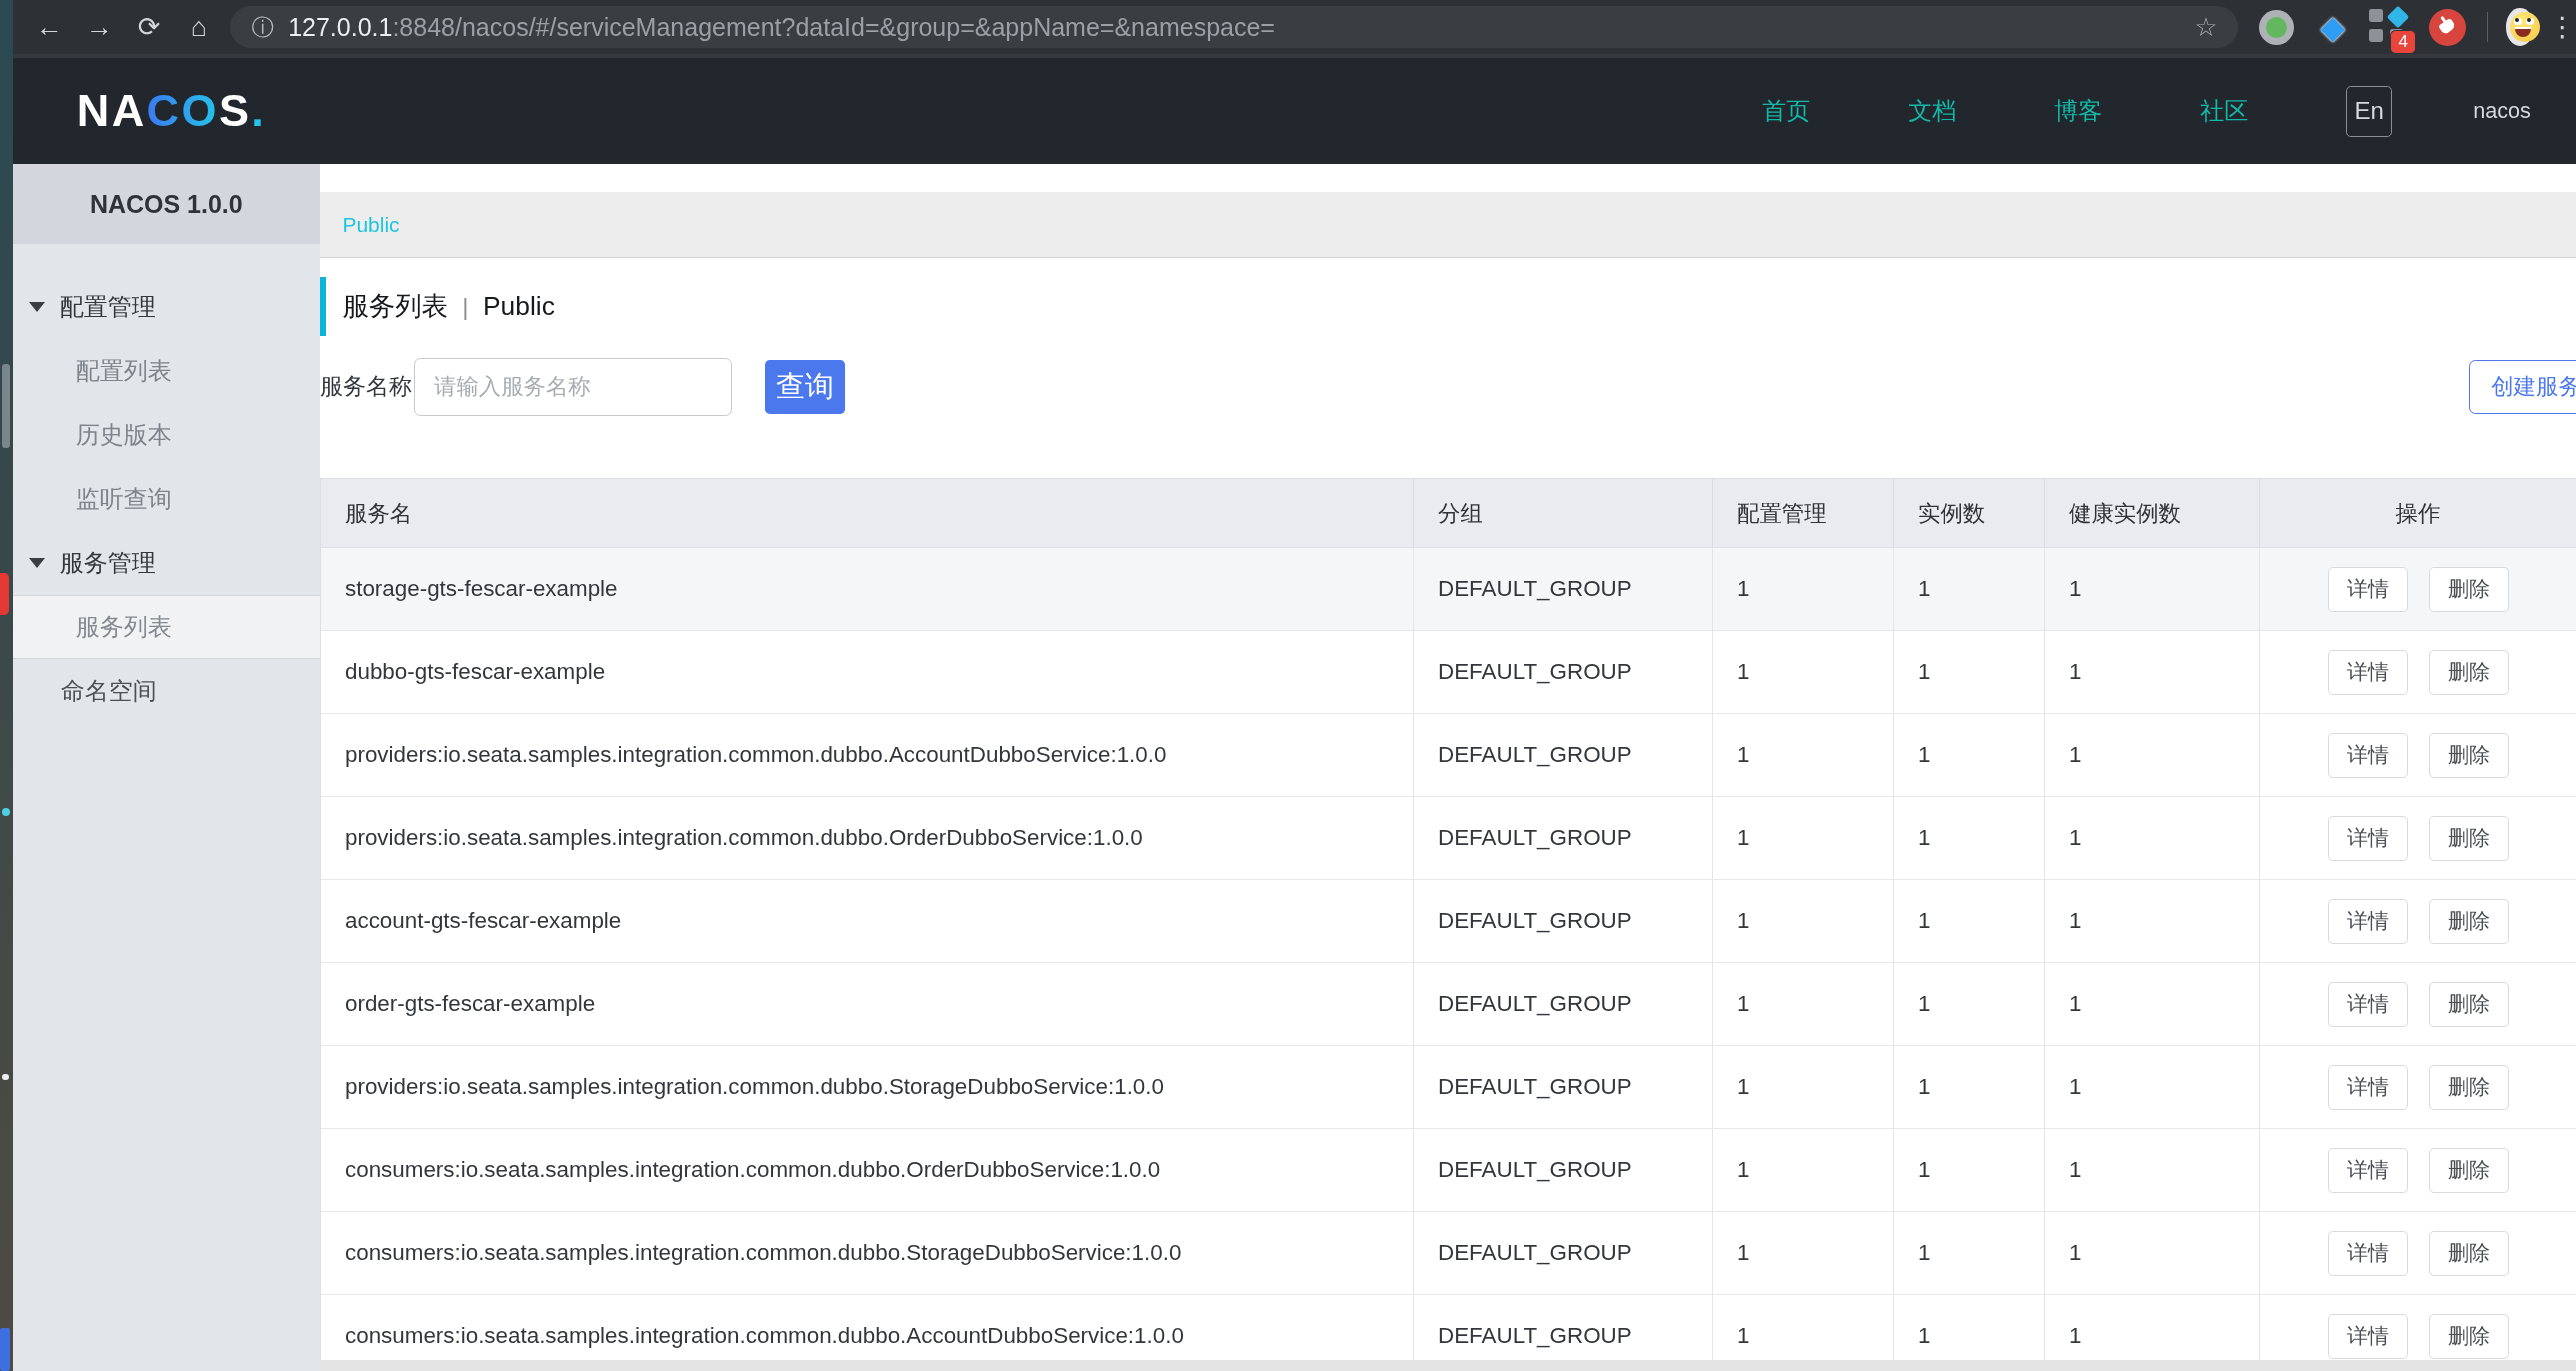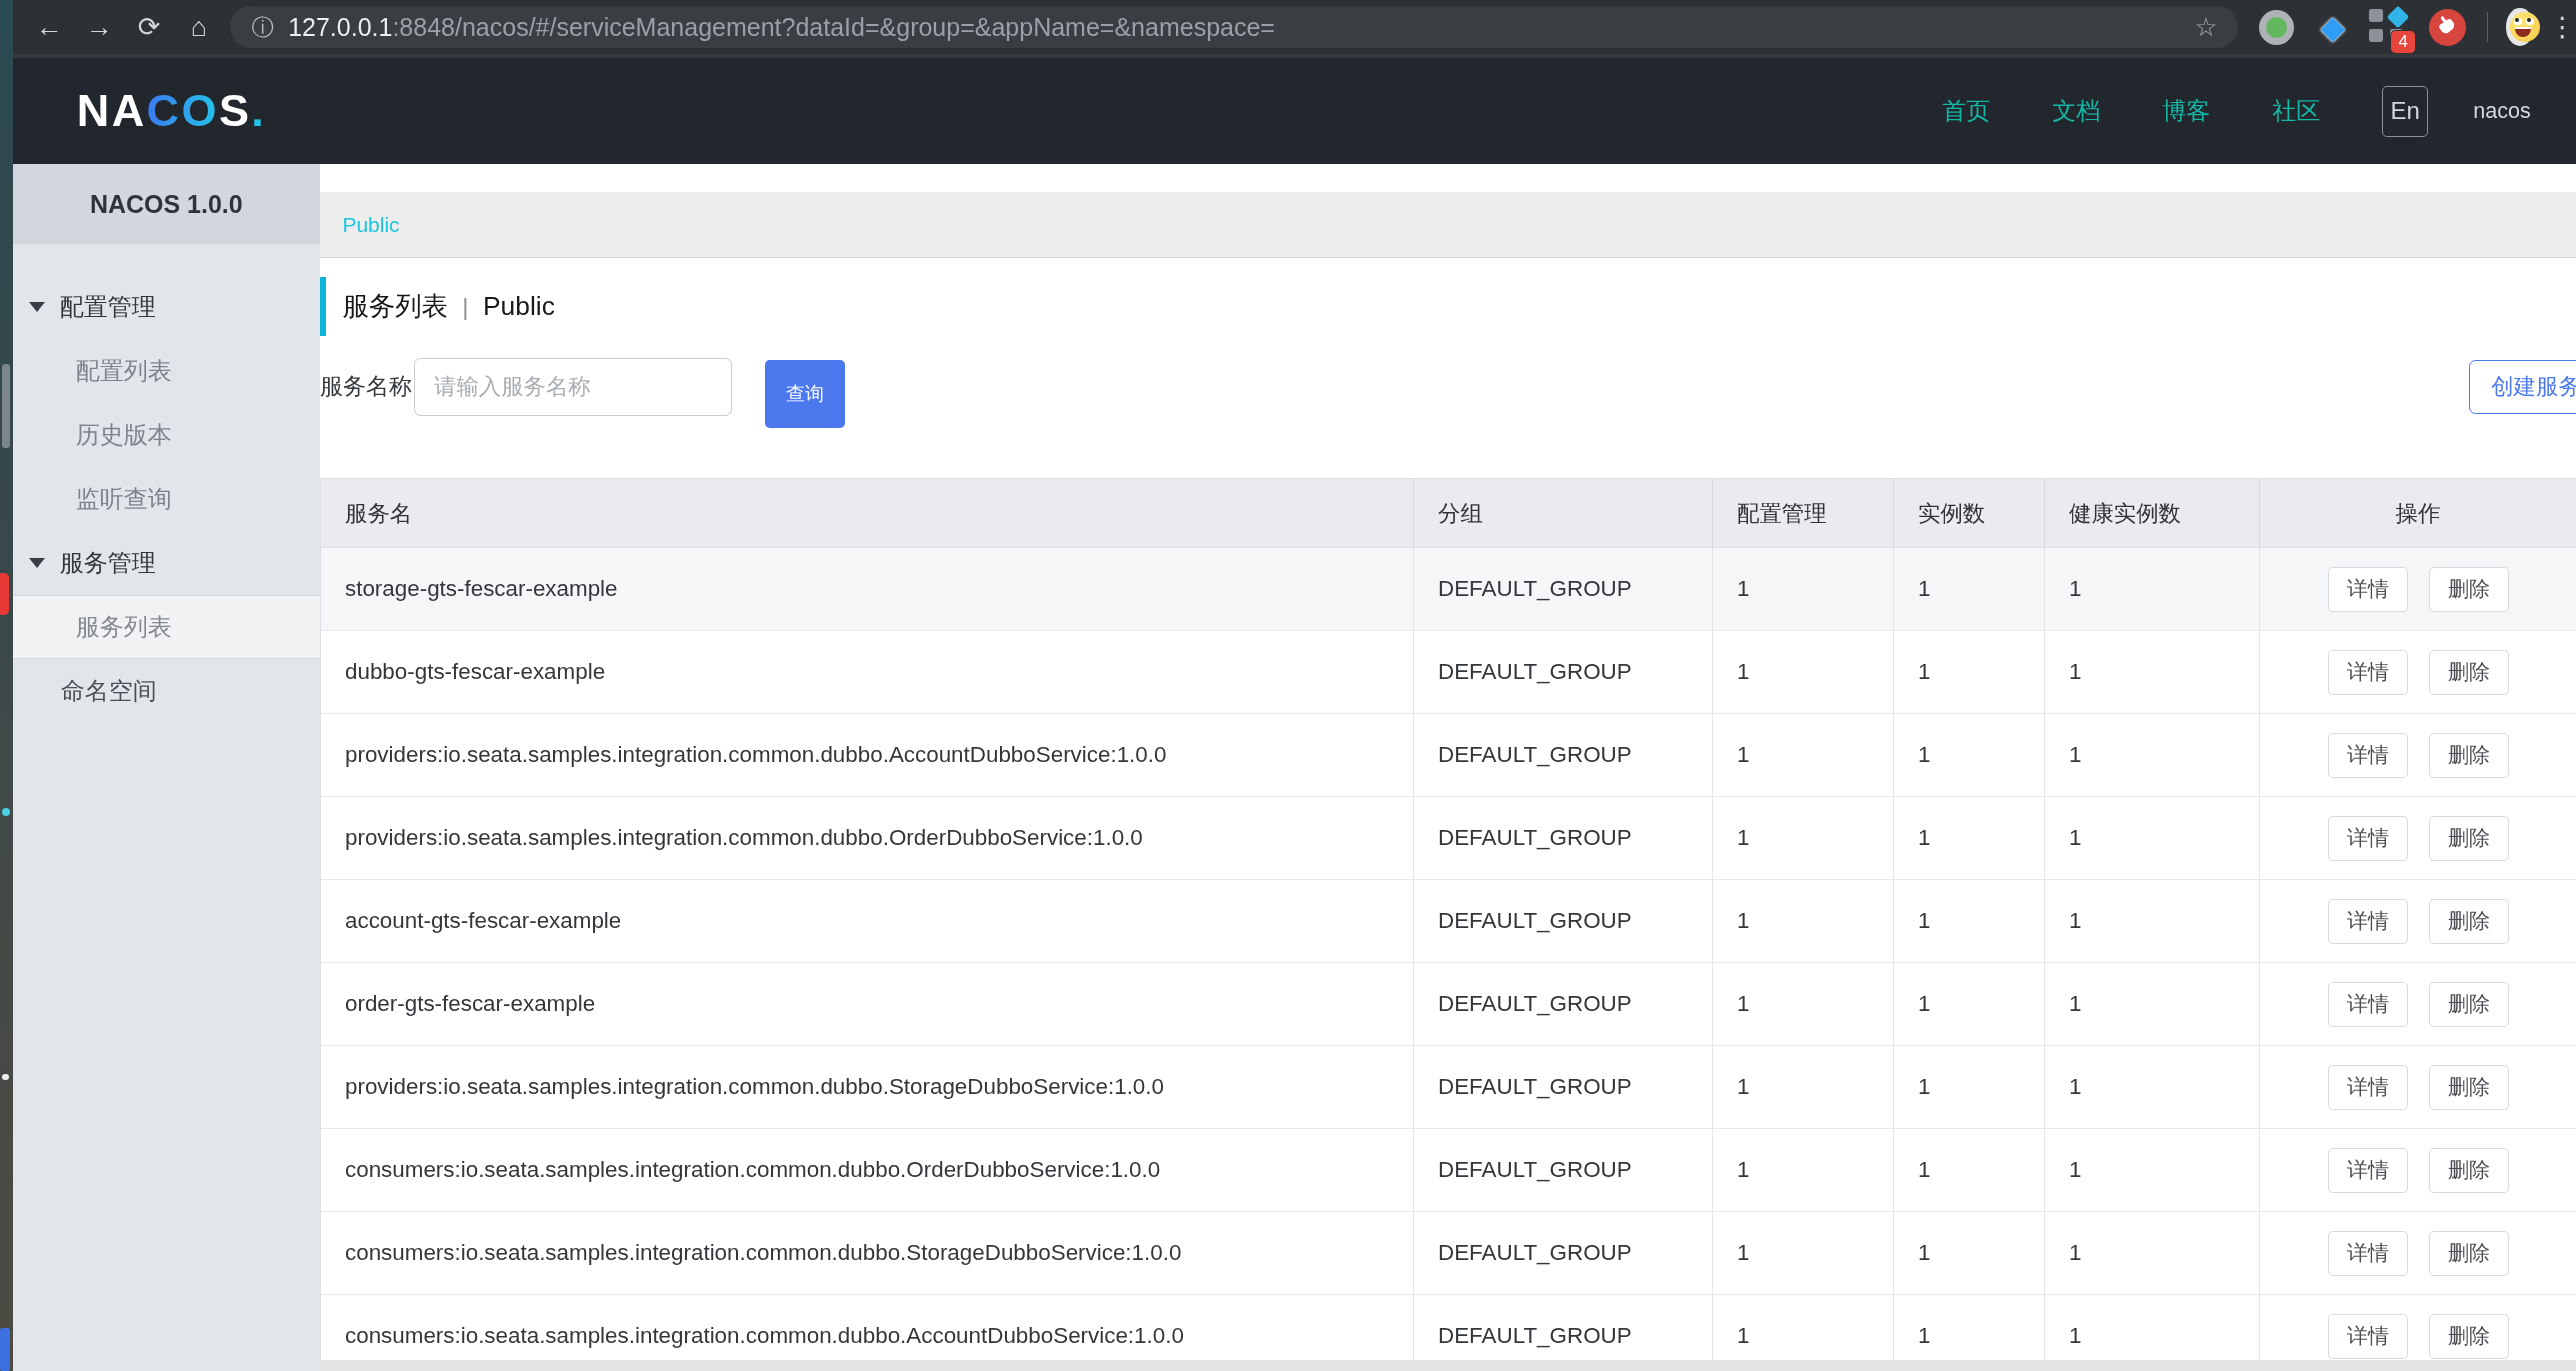--- a/index.html
+++ b/index.html
@@ -47,21 +47,21 @@
     background:radial-gradient(circle at 35% 30%,#ffe87a,#f6c944); }
   #avatar .eye { position:absolute; width:8.8px; height:7.2px; background:#fff; border-radius:50%; top:9.6px; }
   #avatar .eye::after { content:""; position:absolute; left:1.6px; top:0px; width:4px; height:4px;
     background:#222; border-radius:50%; }
   #avatar .mouth { position:absolute; left:9.6px; top:19px; width:16px; height:9.6px;
     background:#8c2b20; border-radius:0 0 9.6px 9.6px; border-top:2.4px solid #fff; }
   #tb-menu { color:#d3d6d9; font-size:27px; margin-left:14.4px; width:32px; text-align:center; }
 
   
   #nacos-header { left:12.8px; top:58px; width:2563px; height:106px; background:#22272e;
-    display:flex; align-items:center; z-index:20; }
+    display:flex; align-items:center; z-index:20;gap:36px; }
   #logo { margin-left:64px; font-size:45px; font-weight:800; letter-spacing:2.4px; flex:0 0 auto; }
   #logo .lg-w { color:#fff; }
   #logo .lg-b { background:linear-gradient(90deg,#3b7bf0,#23c4ea);
     -webkit-background-clip:text; background-clip:text; color:transparent; }
   #logo .lg-dot { color:#23c4ea; }
   #header-spacer { flex:1 1 auto; }
   .hnav { color:#14b8a6; font-size:24px; margin-right:62px; flex:0 0 auto; }
   #lang-btn { width:46px; height:51px; border:1.6px solid #8c9196; border-radius:4.8px; color:#d5d9dd;
     font-size:24px; display:flex; align-items:center; justify-content:center; margin-right:45px; flex:0 0 auto; }
   #user-name { color:#d5d9dd; font-size:21.6px; margin-right:45px; flex:0 0 auto; }
@@ -91,22 +91,22 @@
   #title-bar { width:6.4px; height:59px; background:#0cb4d8; margin-right:16px; }
   .title-text { font-size:26.4px; color:#17191c; }
   .title-sep { font-size:24px; color:#8d9196; margin:0 14.4px; }
 
   #search-row { position:absolute; left:0; top:194px; width:2256px; height:58px; }
   #search-label { position:absolute; left:0; top:12.8px; font-size:23px; font-weight:normal; color:#33373c; }
   #search-input { position:absolute; left:94px; top:0; width:318px; height:58px;
     border:1.6px solid #c6c9cd; border-radius:6.4px; font-size:22.4px; color:#333; padding:0 19px;
     outline:none; background:#fff; }
   #search-input::placeholder { color:#a9adb2; }
-  #query-btn { position:absolute; left:445px; top:1.6px; width:80px; height:68px; background:#4c78ee;
-    color:#fff; font-size:19px; border:none; border-radius:4.8px; }
+  #query-btn { position:absolute; left:445px; top:1.6px; width:80px; height:54px; background:#4c78ee;
+    color:#fff; font-size:29px; border:none; border-radius:4.8px; }
   #create-btn { position:absolute; left:2149px; top:1.6px; width:134px; height:54px; background:#fff;
     color:#4c78ee; font-size:22.4px; border:1.6px solid #4c78ee; border-radius:6.4px; }
 
   
   #service-table { position:absolute; left:0; top:294px; width:2256px;
     border-left:0.8px solid #dcdfe3;margin-top:20px; }
   .t-row { display:flex; width:2256px; }
   .t-head { height:70px; background:#e9ebee; border-top:0.8px solid #dcdfe3; border-bottom:0.8px solid #dcdfe3; }
   .t-body { height:83px; background:#fff; border-bottom:0.8px solid #e6e8eb; }
   .t-body.hl { background:#f5f6f8; }

